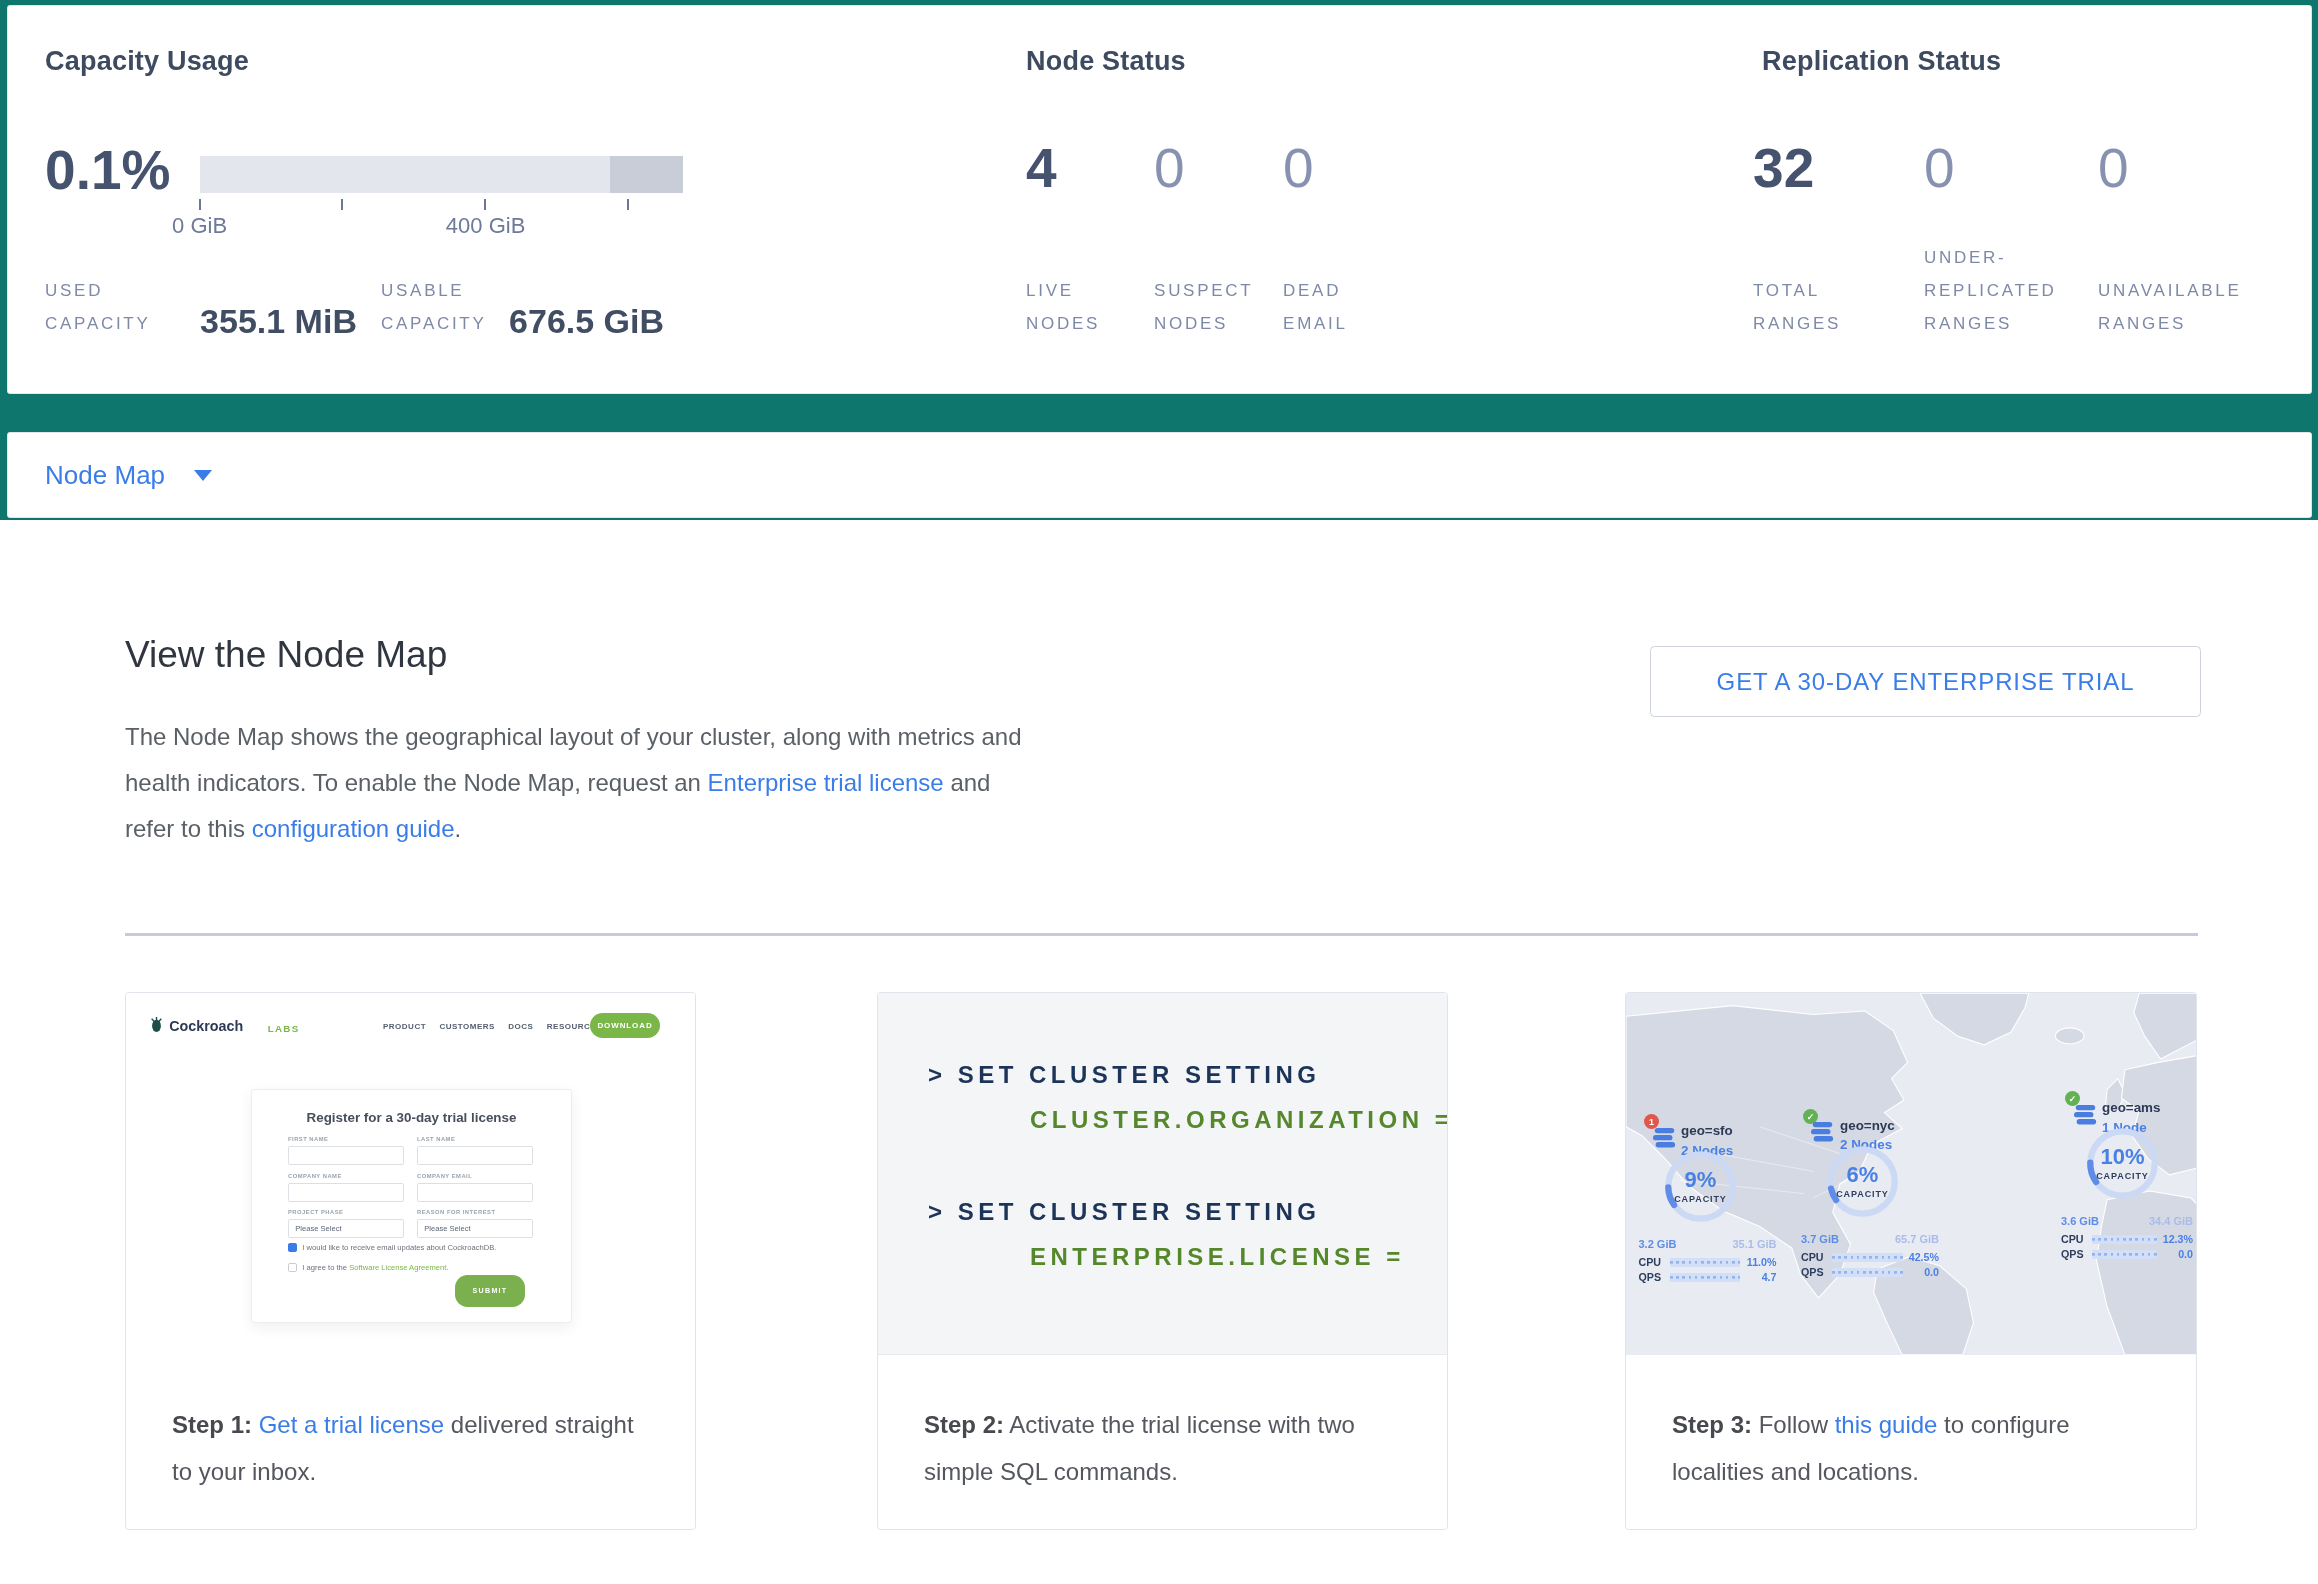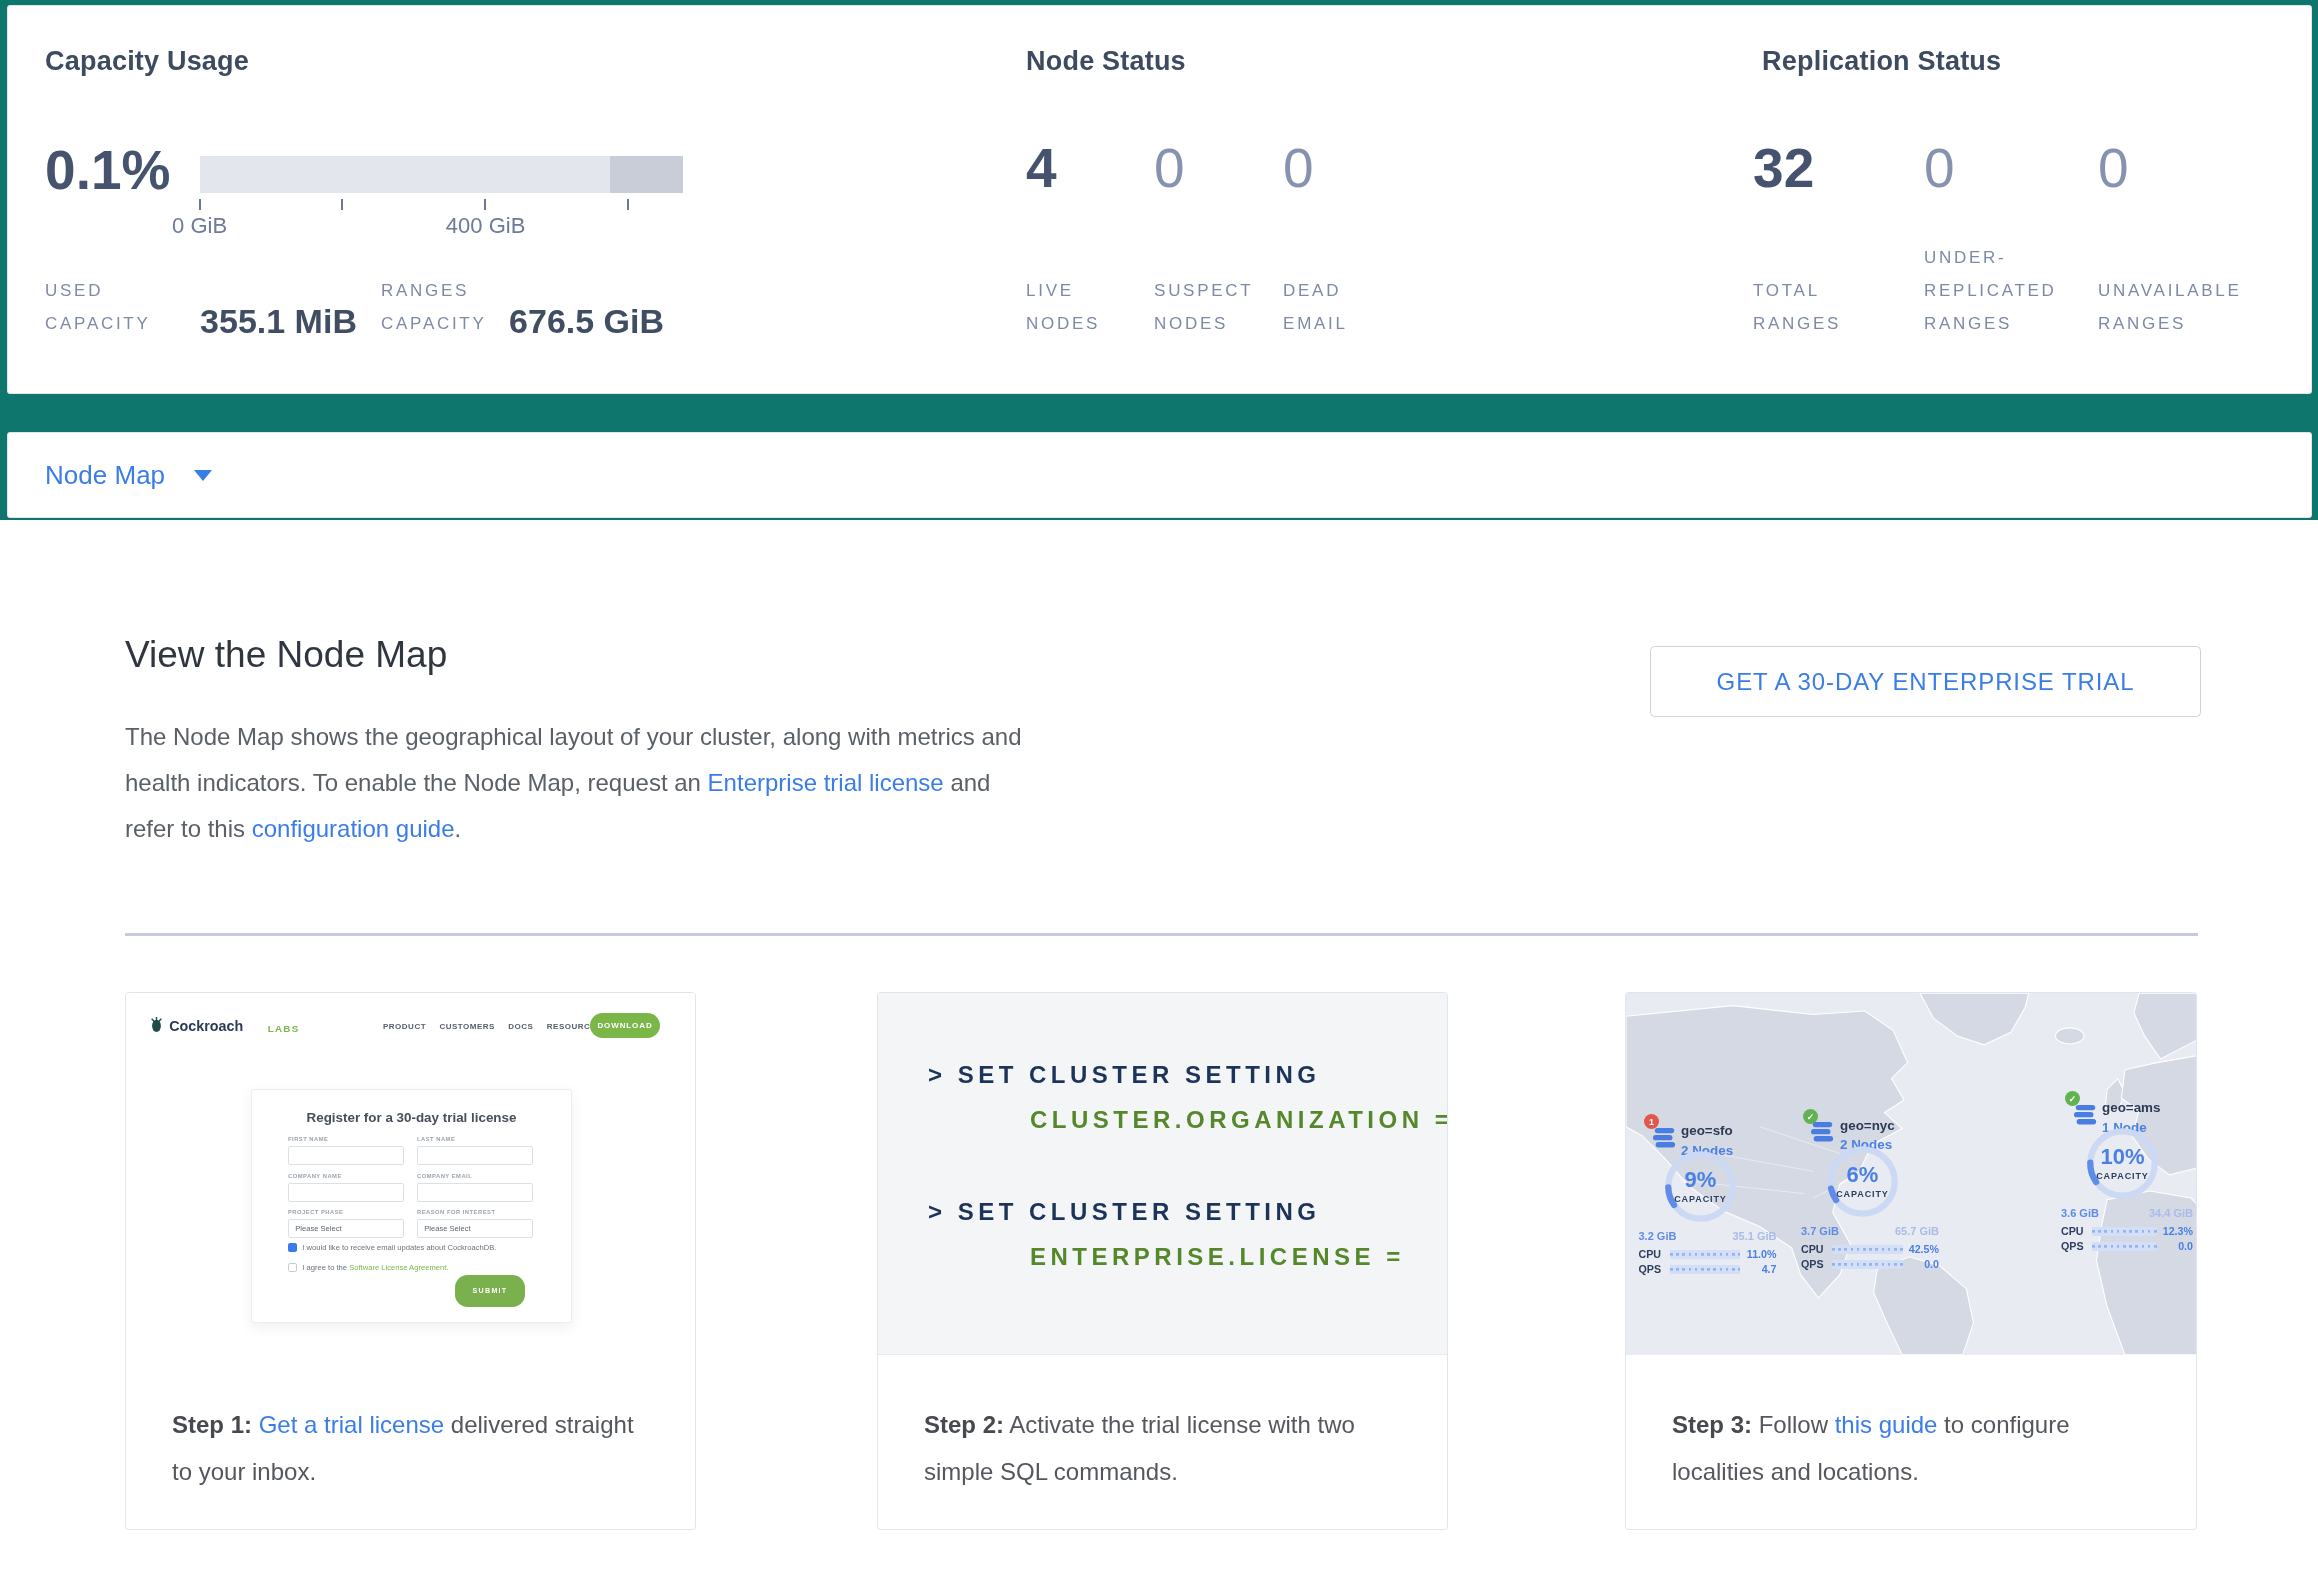--- a/index.html
+++ b/index.html
@@ -108,21 +108,21 @@
     position:absolute; width:15px; height:15px; border-radius:50%;
     color:#fff; font-size:9px; font-weight:700; display:flex; align-items:center; justify-content:center;
   }
   .badge.ok { background:#62b152; }
   .badge.err { background:#e2574c; }
   .node-name { position:absolute; font-size:13.4px; font-weight:700; color:#2c3a55; white-space:nowrap; }
   .node-count { position:absolute; font-size:13.4px; font-weight:600; color:#4a80e4; white-space:nowrap; }
   .ring { position:absolute; width:77px; height:77px; }
   .ring .pct { position:absolute; left:0; right:0; top:19px; text-align:center; font-size:22px; font-weight:700; color:#4a80e4; }
   .ring .cap { position:absolute; left:0; right:0; top:46px; text-align:center; font-size:9px; font-weight:700; letter-spacing:0.9px; color:#2c3e5e; }
-  .node-details { position:absolute; }
+  .node-details { position:absolute;margin-top:8px; }
   .gib-row { display:flex; justify-content:space-between; font-size:11px; font-weight:700; margin-bottom:4.5px; }
   .gib-used { color:#5d8ce6; }
   .gib-total { color:#a9bce8; }
   .metric-row { display:flex; align-items:center; gap:6.2px; height:15px; }
   .metric-label { font-size:10.7px; font-weight:700; color:#2c3e5e; width:25px; }
   .spark {
     flex:1 1 auto; height:9px; border-radius:0.9px;
     background-image:repeating-linear-gradient(90deg,#93b4ee 0 2.7px,rgba(0,0,0,0) 2.7px 6.2px),linear-gradient(#d3dff7,#d3dff7);
     background-size:100% 2.7px,100% 100%; background-position:0 55%,0 0; background-repeat:no-repeat,no-repeat;
   }
@@ -142,21 +142,21 @@
         <div class="cap-bar-dark"></div>
       </div>
       <div class="tick" style="left:191px;"></div>
       <div class="tick" style="left:333px;"></div>
       <div class="tick" style="left:476px;"></div>
       <div class="tick" style="left:619px;"></div>
       <div class="tick-label" style="left:120px;">0 GiB</div>
       <div class="tick-label" style="left:406px;">400 GiB</div>
       <div class="stat-label" style="left:37px; width:156px;">USED CAPACITY</div>
       <div class="stat-value" style="left:192px;">355.1 MiB</div>
-      <div class="stat-label" style="left:373px; width:165px;">RANGES CAPACITY</div>
+      <div class="stat-label" style="left:373px; width:165px;">USABLE CAPACITY</div>
       <div class="stat-value" style="left:501px;">676.5 GiB</div>
 
       <div class="sec-title" style="left:1018px; top:40px;">Node Status</div>
       <div class="stat-num" style="left:1018px;">4</div>
       <div class="stat-num dim" style="left:1146px;">0</div>
       <div class="stat-num dim" style="left:1275px;">0</div>
       <div class="stat-label" style="left:1018px; width:116px;">LIVE NODES</div>
       <div class="stat-label" style="left:1146px; width:125px;">SUSPECT NODES</div>
       <div class="stat-label" style="left:1275px; width:116px;">DEAD EMAIL</div>
 

